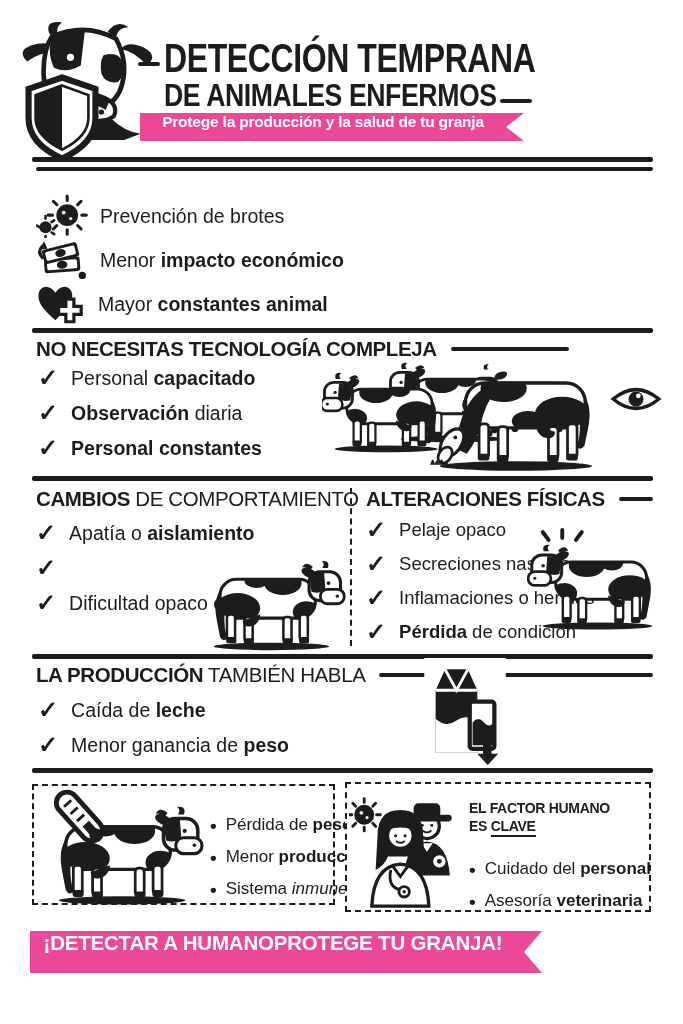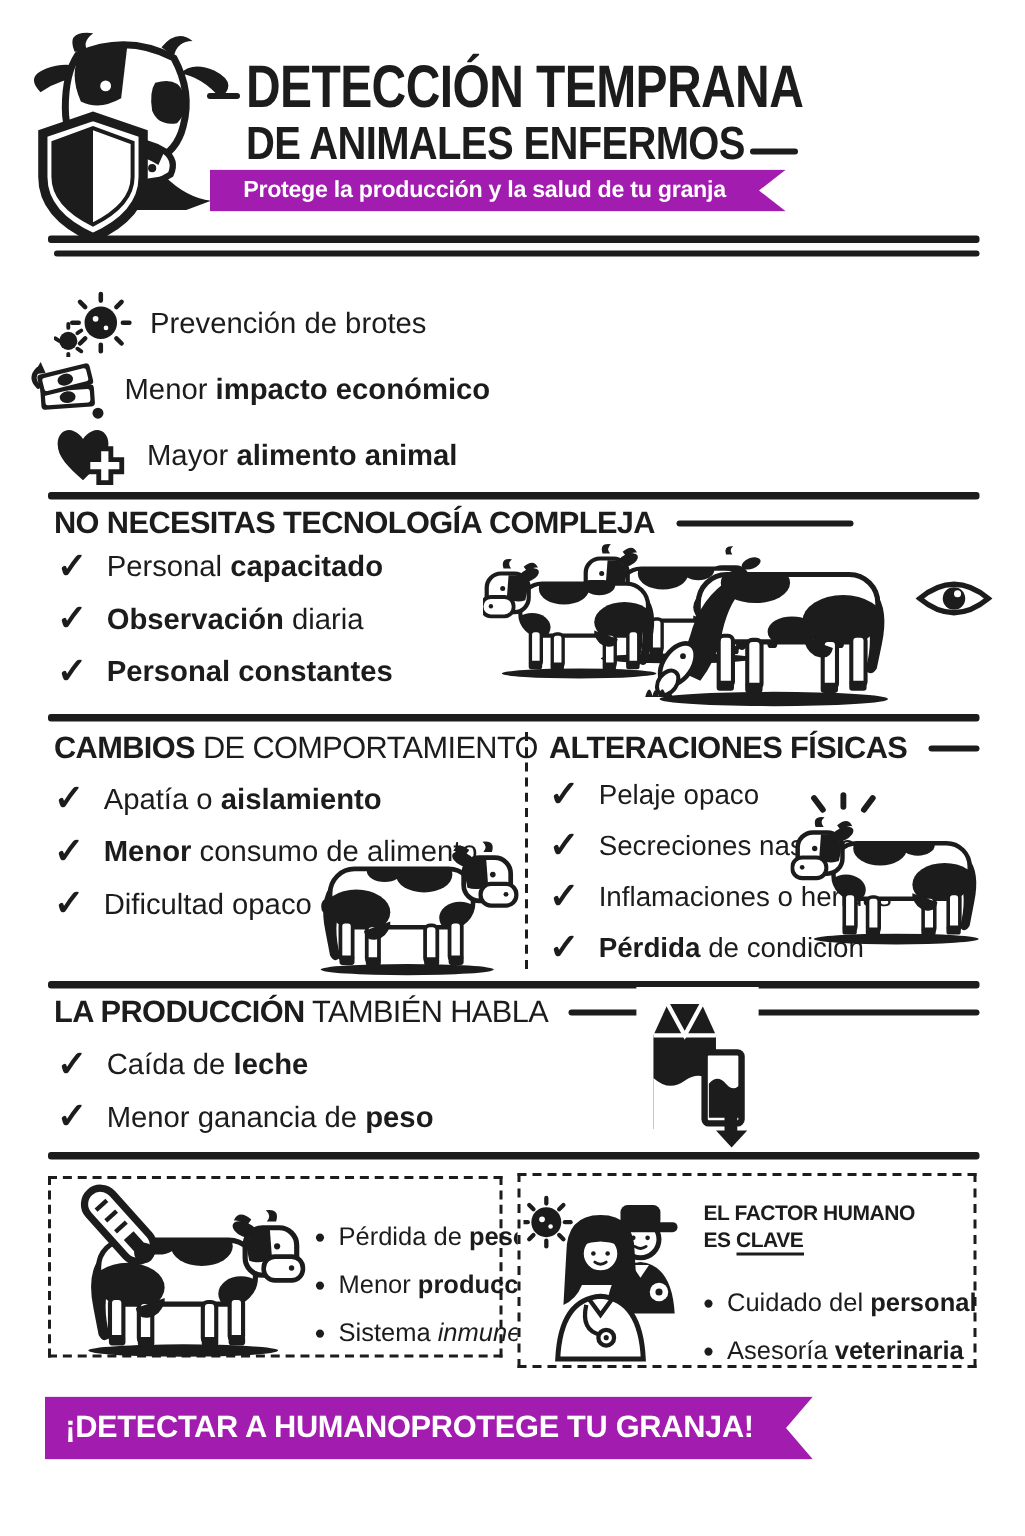--- a/index.html
+++ b/index.html
@@ -19,21 +19,21 @@
   .bullet{font-weight:900;font-size:19px;line-height:1;margin-right:9px}
   .item{font-size:19.5px}
   .item.sm{font-size:17px}
   .item b{font-weight:700}
   .item .it{font-style:italic}
   .t1{font-size:40px;font-weight:900;letter-spacing:-0.5px;white-space:nowrap;
       transform:scaleX(0.8);transform-origin:left top;line-height:1}
   .t2{font-size:31px;font-weight:800;letter-spacing:-0.5px;white-space:nowrap;
       transform:scaleX(0.86);transform-origin:left top;line-height:1}
   .hdash{position:absolute;height:4px;background:#1c1c1c;border-radius:2px}
-  .ribbon{position:absolute;background:#a21caf;color:#fff;display:flex;align-items:center;
+  .ribbon{position:absolute;background:#ec4899;color:#fff;display:flex;align-items:flex-start;
           justify-content:center;clip-path:polygon(0 0,100% 0,calc(100% - 18px) 50%,100% 100%,0 100%)}
   .ribbon.tag{font-weight:700;font-size:15.5px;padding-right:18px;letter-spacing:-0.2px}
   .ribbon.big{font-size:20.5px;letter-spacing:-0.2px;padding-right:26px}
   .ribbon.big .heavy{font-weight:900}
   .ribbon.big .norm{font-weight:700}
   .vdivider{position:absolute;border-left:2.5px dashed #1c1c1c}
   .dbox{position:absolute;border:2px dashed #1c1c1c;background:#fff}
   .hf-title{position:absolute;font-weight:800;font-size:14px;letter-spacing:-0.3px;line-height:1.25;white-space:nowrap}
   .hf-title .und{border-bottom:2.5px solid #1c1c1c;padding-bottom:1px}
 </style>
@@ -180,21 +180,21 @@
         <line x1="11" y1="28" x2="11" y2="25"></line>
           <line x1="4" y1="38" x2="1" y2="36"></line>
         <line x1="11" y1="48" x2="11" y2="50"></line>
           <line x1="18" y1="44" x2="21" y2="46"></line>
           <line x1="18" y1="32" x2="21" y2="30"></line>
       </g>
       <circle cx="11" cy="38" r="7" fill="#1c1c1c"></circle>
     </svg>
     <span class="item"><span>Prevención de brotes</span><b></b></span>
   </div>
-  <div class="row" style="left:19px;top:238px;height:44px">
+  <div class="row" style="left:36px;top:238px;height:44px">
     <svg width="52" height="46" viewBox="0 0 64 54" style="margin-right:12px">
       <path d="M8,10 q-7,7 0,14" stroke="#1c1c1c" stroke-width="4" fill="none" stroke-linecap="round"></path>
       <path d="M10,4 l4,9 -10,1 z" fill="#1c1c1c"></path>
       <g transform="rotate(-4 30 31)">
         <rect x="10" y="24" width="44" height="18" rx="3" fill="#1c1c1c"></rect>
         <rect x="13.5" y="27.5" width="37" height="11" rx="2" fill="#fff"></rect>
         <ellipse cx="32" cy="33" rx="6.5" ry="4.8" fill="#1c1c1c"></ellipse>
       </g>
       <g transform="rotate(-14 28 18)">
         <rect x="8" y="10" width="44" height="18" rx="3" fill="#1c1c1c"></rect>
@@ -203,21 +203,21 @@
       </g>
       <circle cx="57" cy="46" r="4.5" fill="#1c1c1c"></circle>
     </svg>
     <span class="item"><span>Menor </span><b>impacto económico</b></span>
   </div>
   <div class="row" style="left:36px;top:282px;height:44px">
     <svg width="50" height="44" viewBox="0 0 62 52" style="margin-right:12px">
       <path d="M24,46 C12,35 3,27 3,16 C3,7 10,2.5 16.5,5.5 C20,7 22.5,9.5 24,12 C25.5,9.5 28,7 31.5,5.5 C38,2.5 45,7 45,16 C45,20 43.5,23.5 41,27 L30,40 Z" fill="#1c1c1c"></path>
       <path d="M37,20 h10 v9 h9 v10 h-9 v9 h-10 v-9 h-9 v-10 h9 z" fill="#fff" stroke="#1c1c1c" stroke-width="4"></path>
     </svg>
-    <span class="item"><span>Mayor </span><b>alimento animal</b></span>
+    <span class="item"><span>Mayor </span><b>constantes animal</b></span>
   </div>
 
   <div class="rule" style="top:328px"></div>
 
   <div class="sec-row" style="left:36px;top:337px">
     <h2 class="sec-title">NO NECESITAS TECNOLOGÍA COMPLEJA</h2>
     <i class="dash fixed"></i>
   </div>
   <div class="row" style="left:38px;top:362px;height:32px">
     <span class="check">✓</span>
@@ -249,21 +249,20 @@
   <div class="sec-row" style="left:36px;top:487px;width:306px">
     <h2 class="sec-title"><span>CAMBIOS</span><span class="lite"> DE COMPORTAMIENTO</span></h2>
     <i class="dash"></i>
   </div>
   <div class="row" style="left:36px;top:517px;height:32px">
     <span class="check">✓</span>
     <span class="item"><span>Apatía o </span><b>aislamiento</b></span>
   </div>
   <div class="row" style="left:36px;top:552px;height:32px">
     <span class="check">✓</span>
-    <span class="item"><b>Menor</b><span> consumo de alimento</span></span>
   </div>
   <div class="row" style="left:36px;top:587px;height:32px">
     <span class="check">✓</span>
     <span class="item"><span>Dificultad opaco </span><b>caminar</b></span>
   </div>
   <svg class="abs" style="left:196px;top:556px" width="150" height="98" viewBox="0 0 152 100">
     <use href="#cow-std" transform="translate(152,2) scale(-0.64,0.64)"></use>
   </svg>
 
   <div class="sec-row" style="left:366px;right:30px;top:487px">

